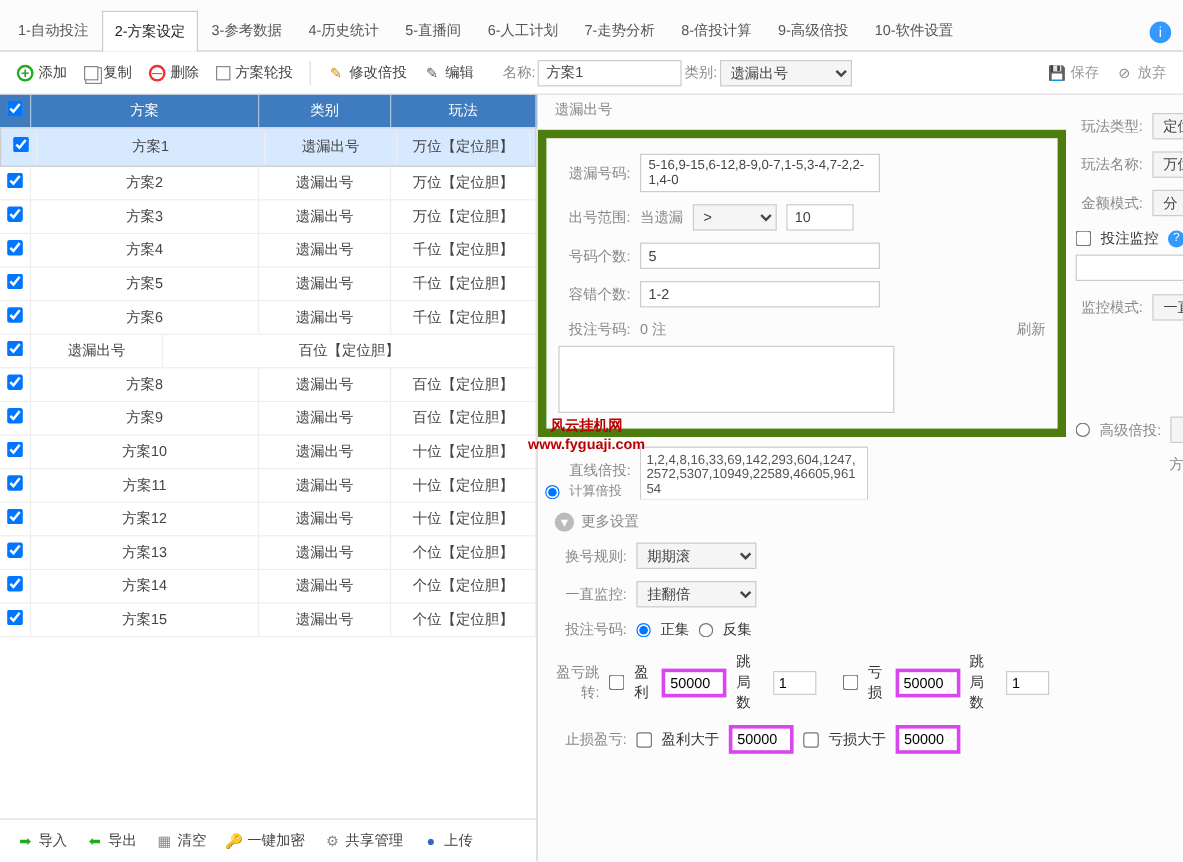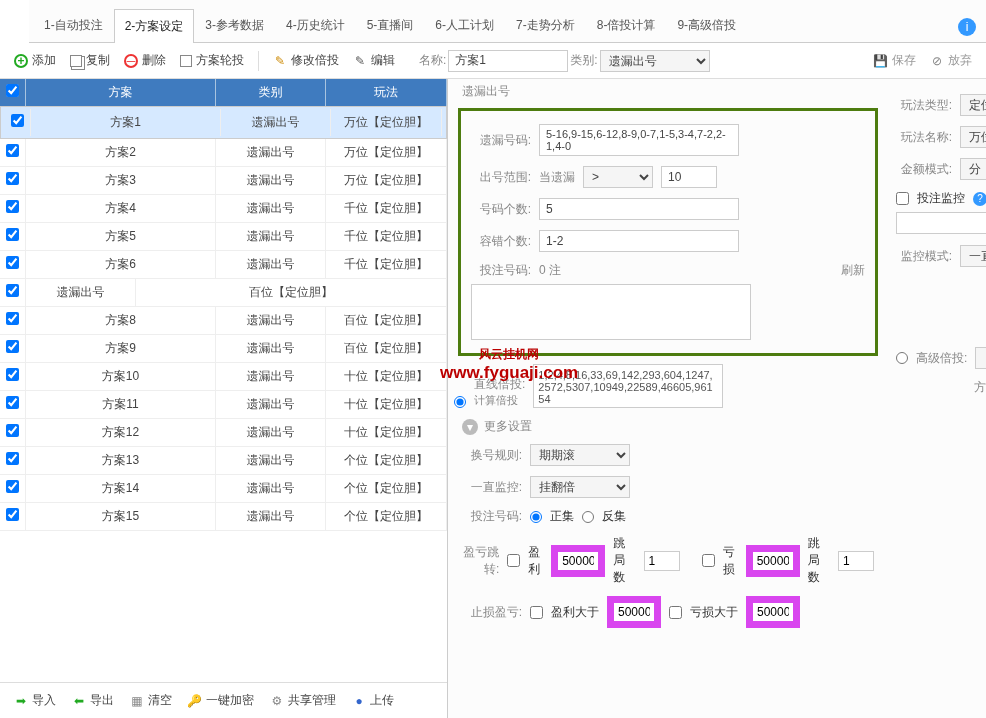--- a/index.html
+++ b/index.html
@@ -1,20 +1,20 @@
 <!DOCTYPE html>
 <html><head>
 <meta charset="utf-8">
 <style>
 * { box-sizing: border-box; margin: 0; padding: 0; font-family: "Microsoft YaHei", sans-serif; font-size: 12px; }
 body { background: #fff; width: 986px; height: 718px; overflow: hidden; color: #333; }
 .container { display: flex; flex-direction: column; height: 100%; }
 
 
-.tab-bar { display: flex; border-bottom: 1px solid #ccc; padding: 8px 4px 0; background: #fcfcfc; align-items: flex-end; margin-left: 29px; }
+.tab-bar { display: flex; border-bottom: 1px solid #ccc; padding: 8px 4px 0; background: #fcfcfc; align-items: flex-end; }
 .tab { padding: 8px 10px; cursor: pointer; color: #555; border: 1px solid transparent; border-bottom: none; }
 .tab.active { border-color: #ccc; background: #fff; color: #222; font-weight: 500; position: relative; top: 1px; }
 .info-icon { margin-left: auto; width: 18px; height: 18px; border-radius: 50%; background: #3399ff; color: #fff; display: flex; align-items: center; justify-content: center; font-size: 12px; margin-right: 6px; margin-bottom: 6px; }
 
 
 .toolbar { display: flex; align-items: center; padding: 6px 8px; border-bottom: 1px solid #ddd; gap: 2px; }
 .tool-btn { display: flex; align-items: center; gap: 4px; padding: 3px 6px; cursor: pointer; color: #444; }
 .ico { width: 14px; height: 14px; display: inline-flex; align-items: center; justify-content: center; font-size: 12px; }
 .ico-add { color: #2a2; border: 2px solid #2a2; border-radius: 50%; width: 14px; height: 14px; line-height: 10px; font-weight: bold; }
 .ico-copy { border: 1px solid #888; width: 12px; height: 12px; background: linear-gradient(#fff,#fff); box-shadow: 2px 2px 0 #fff, 2px 2px 0 1px #888; }
@@ -48,53 +48,54 @@
 .bottom-bar { display: flex; align-items: center; padding: 6px 8px; border-top: 1px solid #ddd; gap: 4px; }
 .ico-import { color: #2a2; }
 .ico-export { color: #2a2; }
 .ico-clear { color: #888; }
 .ico-key { color: #e90; }
 .ico-share { color: #888; }
 .ico-upload { color: #36c; }
 .lbl { color: #888; }
 .inp { border: 1px solid #ccc; padding: 3px 6px; background: #fff; color: #444; }
 .sel { border: 1px solid #ccc; padding: 2px 4px; background: #f5f5f5; color: #444; }
-.fieldset { border: 3px solid #4d7c0f; margin: 8px 10px; padding: 8px 10px 10px; }
+.fieldset { border: 7px solid #4d7c0f; margin: 8px 0; padding: 8px 10px 10px; }
 .fieldset-title { color: #888; margin: 4px 0 0 14px; }
 .form-row { display: flex; align-items: center; padding: 5px 0; gap: 8px; }
 .form-row .lbl { width: 60px; text-align: right; }
 .right-side { display: flex; }
 .right-left-col { flex: 1; }
 .right-right-col { width: 196px; padding: 10px 8px; }
 .right-right-col .form-row .lbl { width: 56px; }
 .ta { border: 1px solid #ccc; width: 280px; height: 56px; padding: 4px; background: #fff; color: #555; resize: none; font-size: 11px; }
 .wm { position: absolute; left: 440px; top: 346px; color: #b00; font-weight: bold; text-align: center; font-size: 14px; pointer-events: none; }
-.wm .url { font-size: 17px; }
+.wm .url { font-size: 12px; }
 .radio { width: 12px; height: 12px; }
-.num-inp { width: 54px; border: 7px solid #d946ef; padding: 2px 4px; }
+.num-inp { width: 54px; border: 3px solid #d946ef; padding: 2px 4px; }
 .spin { width: 36px; border: 1px solid #ccc; padding: 2px 4px; }
 .section-hdr { display: flex; align-items: center; gap: 6px; color: #888; margin: 10px 0 4px 14px; }
 .section-hdr .ico { width: 16px; height: 16px; border-radius: 50%; background: #bbb; color: #fff; }
 .link { color: #888; cursor: pointer; }
 .help-ico { width: 14px; height: 14px; border-radius: 50%; background: #3399ff; color: #fff; display: inline-flex; align-items: center; justify-content: center; font-size: 10px; }
 </style>
 </head>
 <body>
 
 <div class="container">
   <div class="tab-bar" id="tab-bar">
     <div class="tab">1-自动投注</div>
       <div class="tab active">2-方案设定</div>
       <div class="tab">3-参考数据</div>
       <div class="tab">4-历史统计</div>
       <div class="tab">5-直播间</div>
       <div class="tab">6-人工计划</div>
       <div class="tab">7-走势分析</div>
       <div class="tab">8-倍投计算</div>
       <div class="tab">9-高级倍投</div>
+      <div class="tab">10-软件设置</div>
       <div class="info-icon">i</div>
   </div>
 
   <div class="toolbar">
     <div class="tool-btn">
         <span class="ico ico-add">+</span>
         <span>添加</span>
       </div>
     <div class="tool-btn">
         <span class="ico ico-copy"></span>

